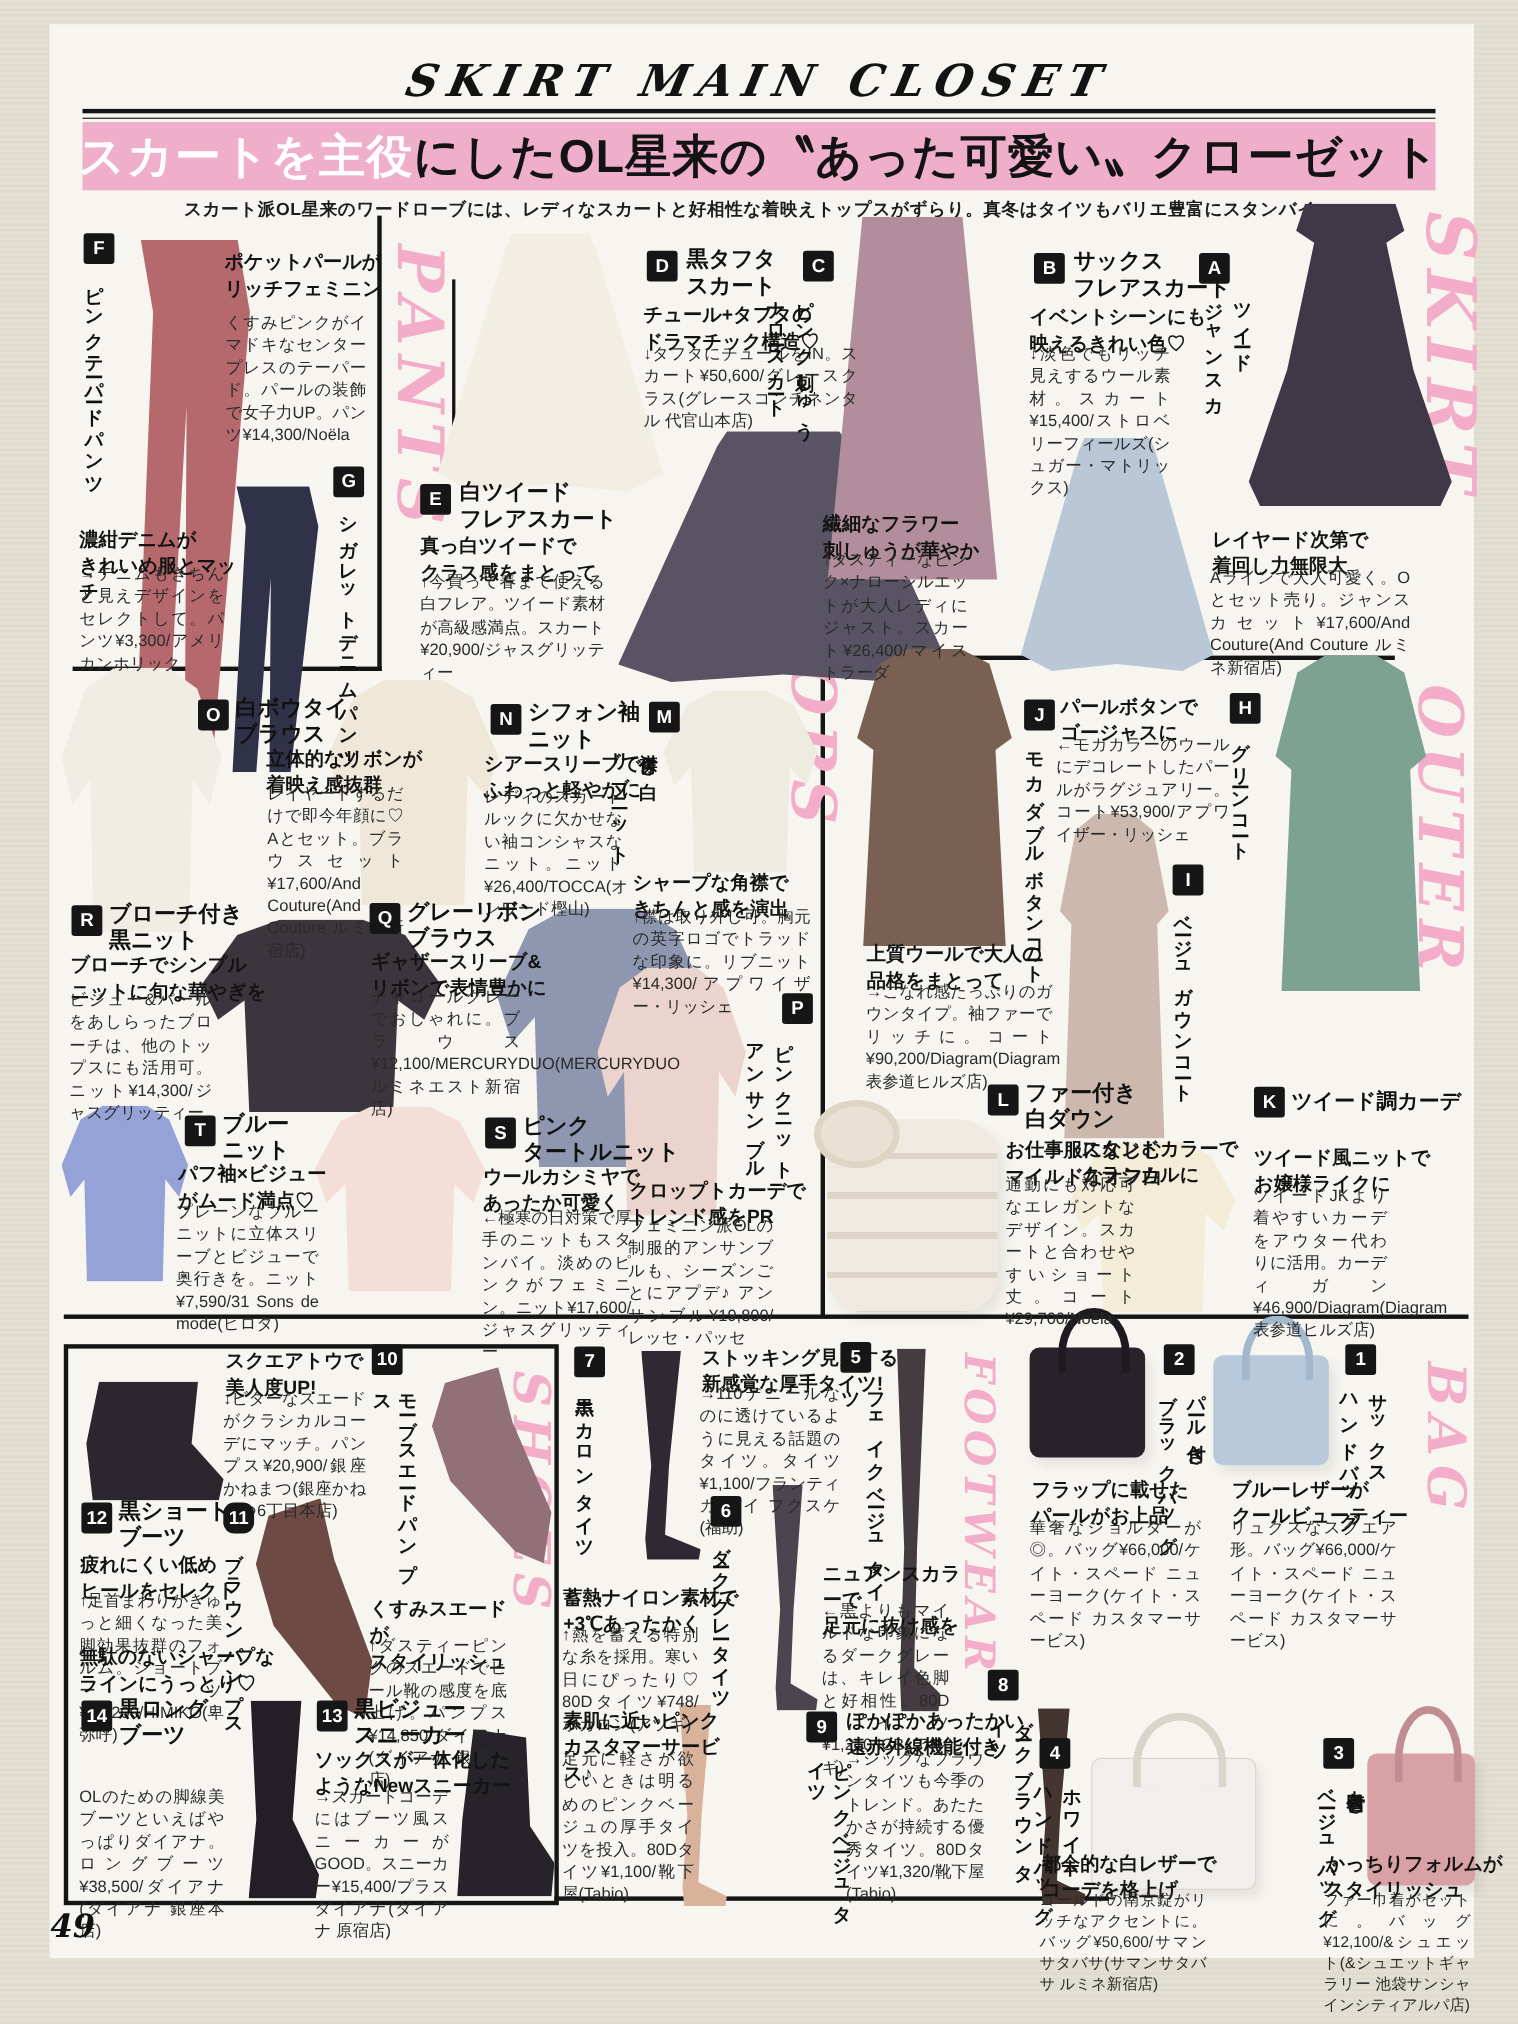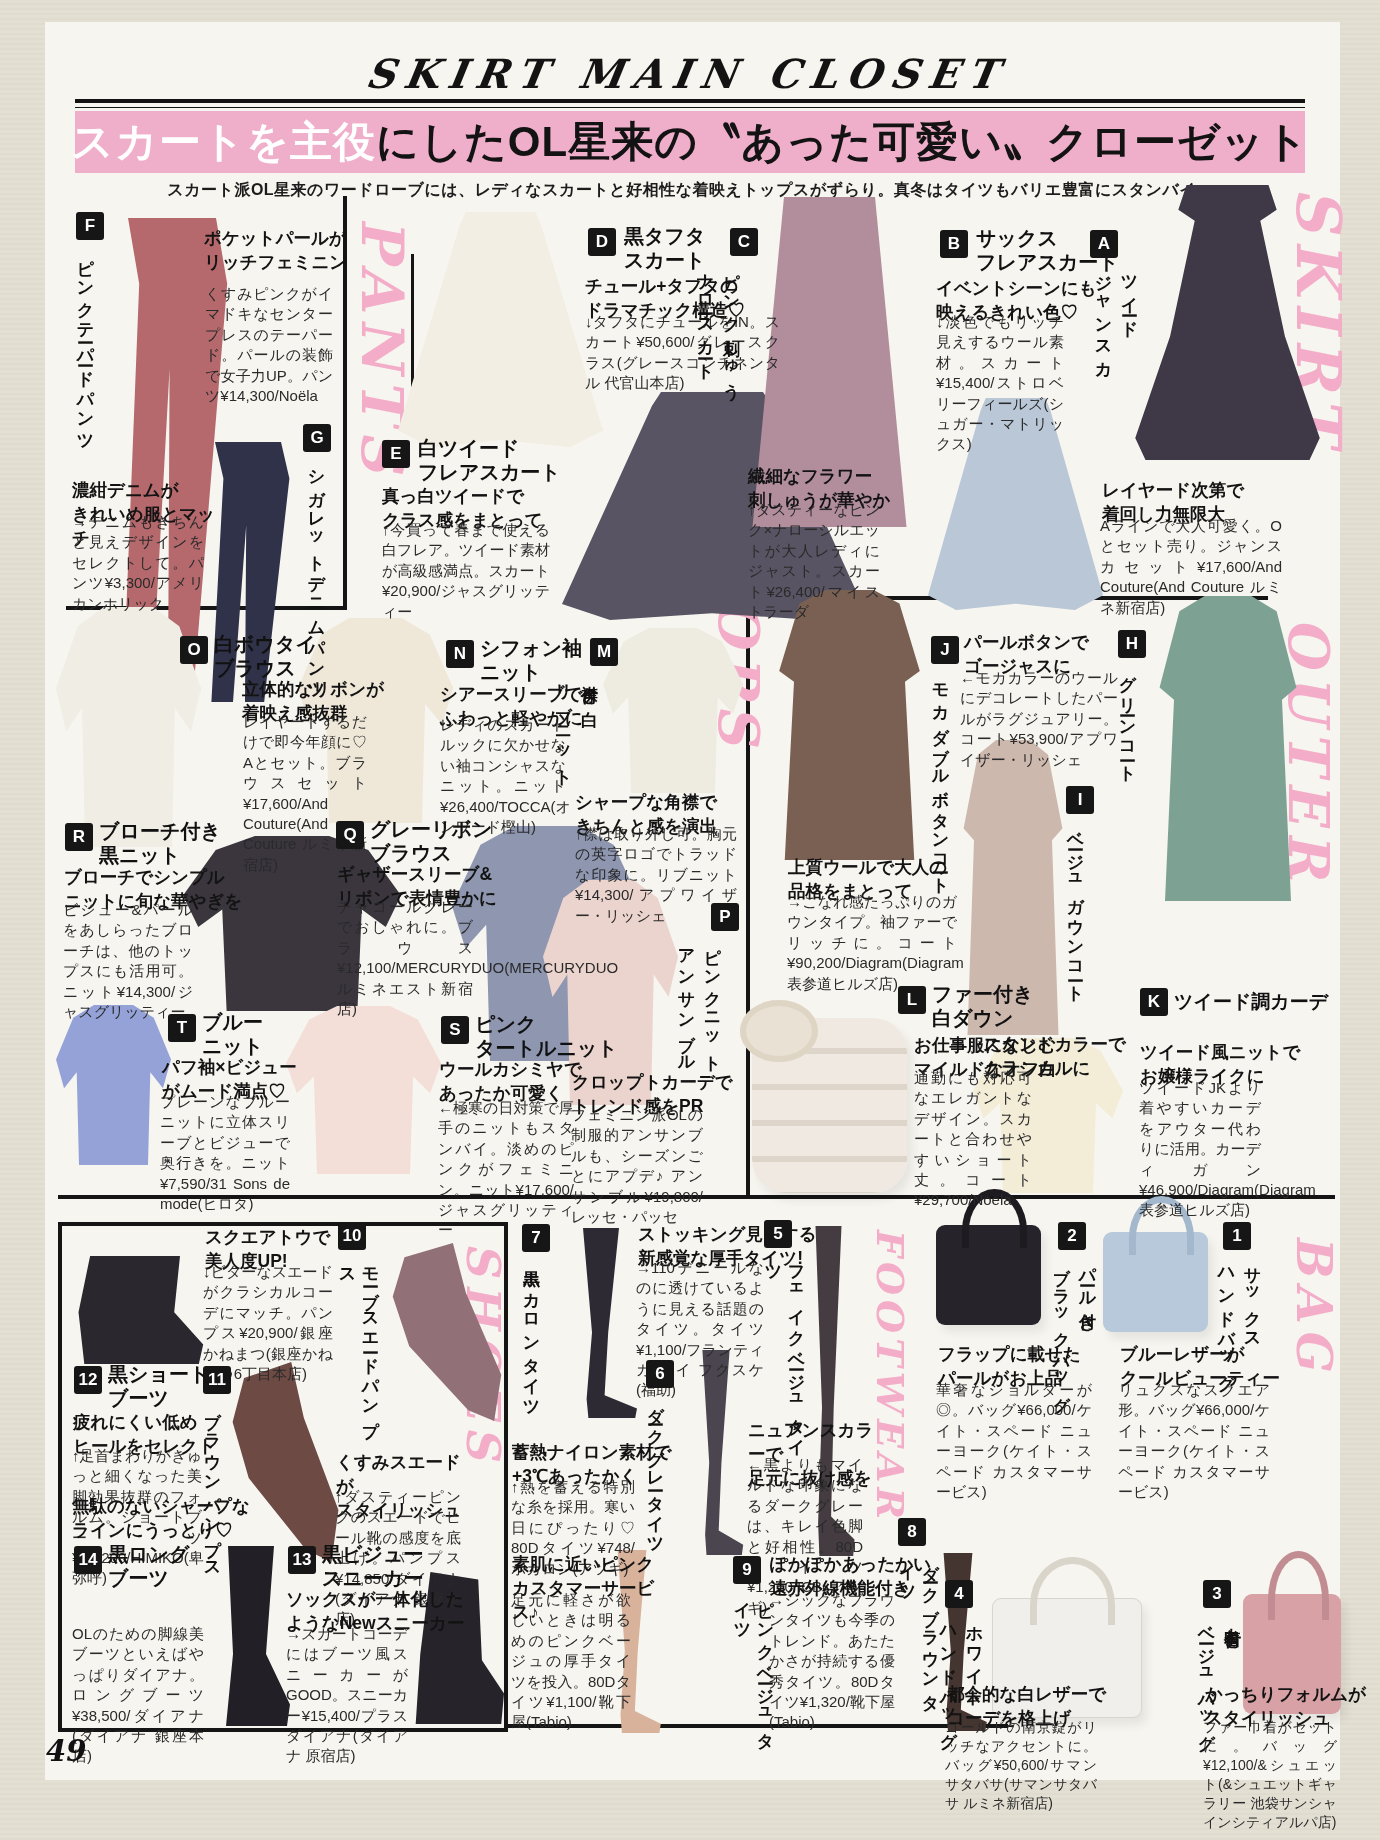--- a/index.html
+++ b/index.html
@@ -257,21 +257,21 @@
 
   <div class="badge" style="left:1140px;top:988px;">K</div>
   <div class="lbl" style="left:1174px;top:991px;width:165px;font-size:19px;">ツイード調カーデ</div>
   <div class="hl" style="left:1140px;top:1040px;width:165px;">ツイード風ニットで
 お嬢様ライクに</div>
   <div class="bd" style="left:1139px;top:1078px;width:122px;">ツイードJKより着やすいカーデをアウター代わりに活用。カーディガン¥46,900/Diagram(Diagram 表参道ヒルズ店)</div>
 
   <div class="hl" style="left:205px;top:1225px;width:145px;">スクエアトウで
 美人度UP!</div>
   <div class="bd" style="left:203px;top:1262px;width:130px;">↓ビターなスエードがクラシカルコーデにマッチ。パンプス¥20,900/銀座かねまつ(銀座かねまつ6丁目本店)</div>
-  <div class="badge" style="left:203px;top:1366px;">11</div>
+  <div class="badge" style="left:203px;top:1366px;border-radius:10px;">11</div>
   <div class="vlbl" style="left:201px;top:1400px;height:175px;">ブラウンパンプス</div>
 
   <div class="badge" style="left:338px;top:1222px;">10</div>
   <div class="vlbl" style="left:336px;top:1256px;height:185px;">モーブスエードパンプス</div>
   <div class="hl" style="left:336px;top:1450px;width:140px;">くすみスエードが
 スタイリッシュ</div>
   <div class="bd" style="left:335px;top:1487px;width:126px;">↑ダスティーピンクのスエードでヒール靴の感度を底上げ。パンプス¥14,850/ダイアナ(ダイアナ 銀座本店)</div>
 
   <div class="badge" style="left:74px;top:1366px;">12</div>
   <div class="lbl" style="left:108px;top:1363px;width:145px;">黒ショート

